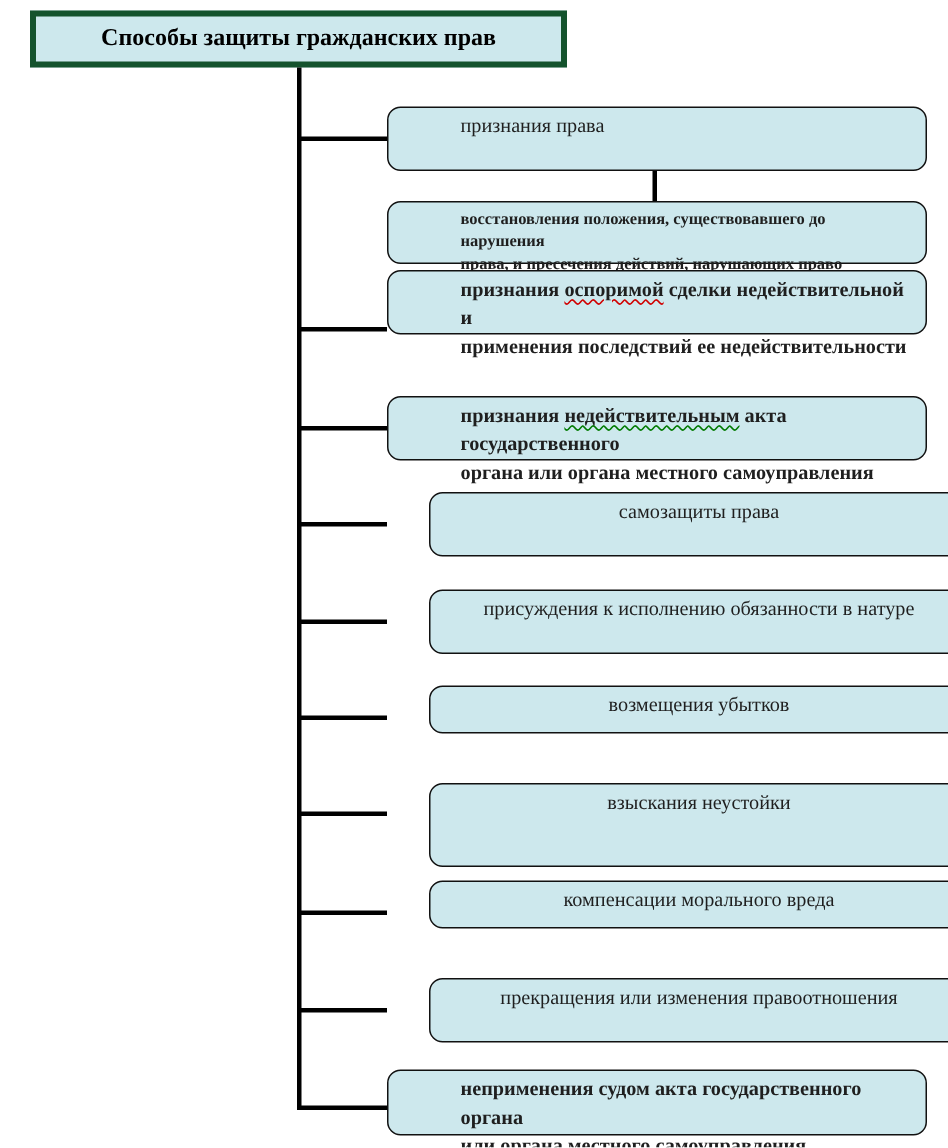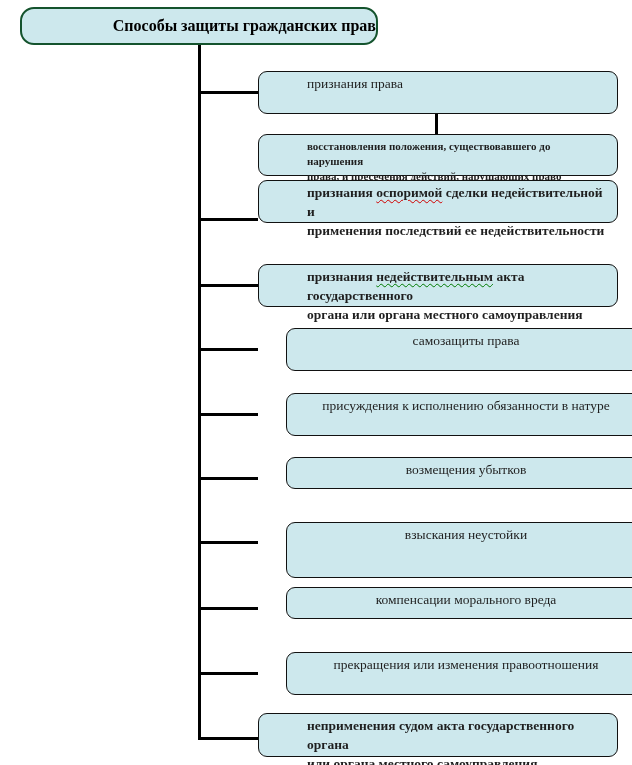--- a/index.html
+++ b/index.html
@@ -10,22 +10,22 @@
     --text:#1f1f1f;
   }
   html,body{margin:0;padding:0;background:#ffffff;}
   .canvas{
     position:relative;width:632px;height:765px;background:#ffffff;
     font-family:"Liberation Serif","DejaVu Serif",serif;color:var(--text);
     overflow:hidden;
   }
   .title-box{
     position:absolute;left:20px;top:7px;width:358px;height:38px;
-    background:var(--fill);border:2px solid #14532d;border-radius:14px;
-    box-sizing:border-box;display:flex;align-items:center;justify-content:flex-end;
+    background:var(--fill);border:4px solid #14532d;border-radius:0;
+    box-sizing:border-box;display:flex;align-items:center;justify-content:center;
     font-weight:bold;font-size:16px;color:#000;
   }
   .trunk{
     position:absolute;left:197.5px;top:45px;width:3px;height:695px;
     background:var(--line);
   }
   .hconn{
     position:absolute;left:199px;width:59px;height:3px;background:var(--line);
   }
   .vconn{

